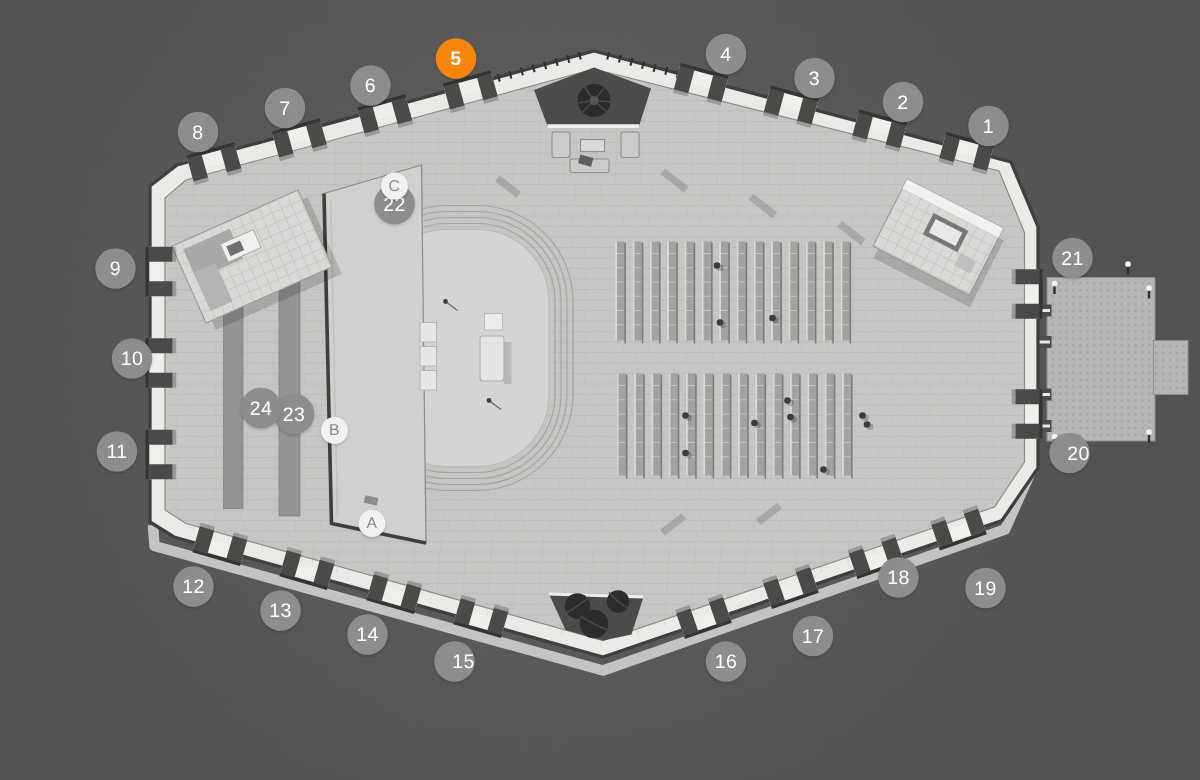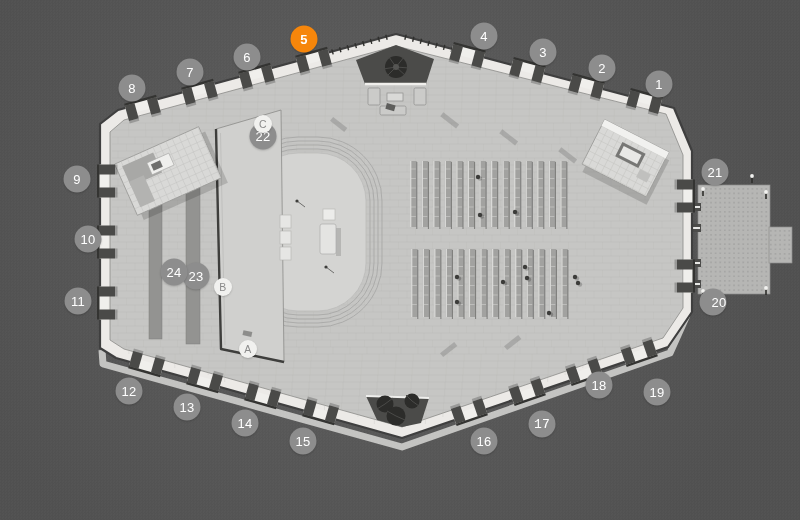--- a/index.html
+++ b/index.html
@@ -398,27 +398,27 @@
       </div>
       <div class="marker" style="left: 129px; top: 391px; align-items: center;">
         <span>12</span>
       </div>
       <div class="marker" style="left: 187px; top: 407px;">
         <span>13</span>
       </div>
       <div class="marker" style="left: 245px; top: 423px;">
         <span>14</span>
       </div>
-      <div class="marker" style="left: 303px; top: 441px;">
+      <div class="marker" style="left: 303px; top: 441px; justify-content: flex-end;">
         <span>15</span>
       </div>
       <div class="marker" style="left: 484px; top: 441px;">
         <span>16</span>
       </div>
-      <div class="marker" style="left: 542px; top: 424px; font-family: Liberation Mono, monospace;">
+      <div class="marker" style="left: 542px; top: 424px;">
         <span>17</span>
       </div>
       <div class="marker" style="left: 599px; top: 385px; justify-content: center;">
         <span>18</span>
       </div>
       <div class="marker" style="left: 657px; top: 392px;">
         <span>19</span>
       </div>
       <div class="marker" style="left: 713px; top: 302px; justify-content: flex-end;">
         <span>20</span>

